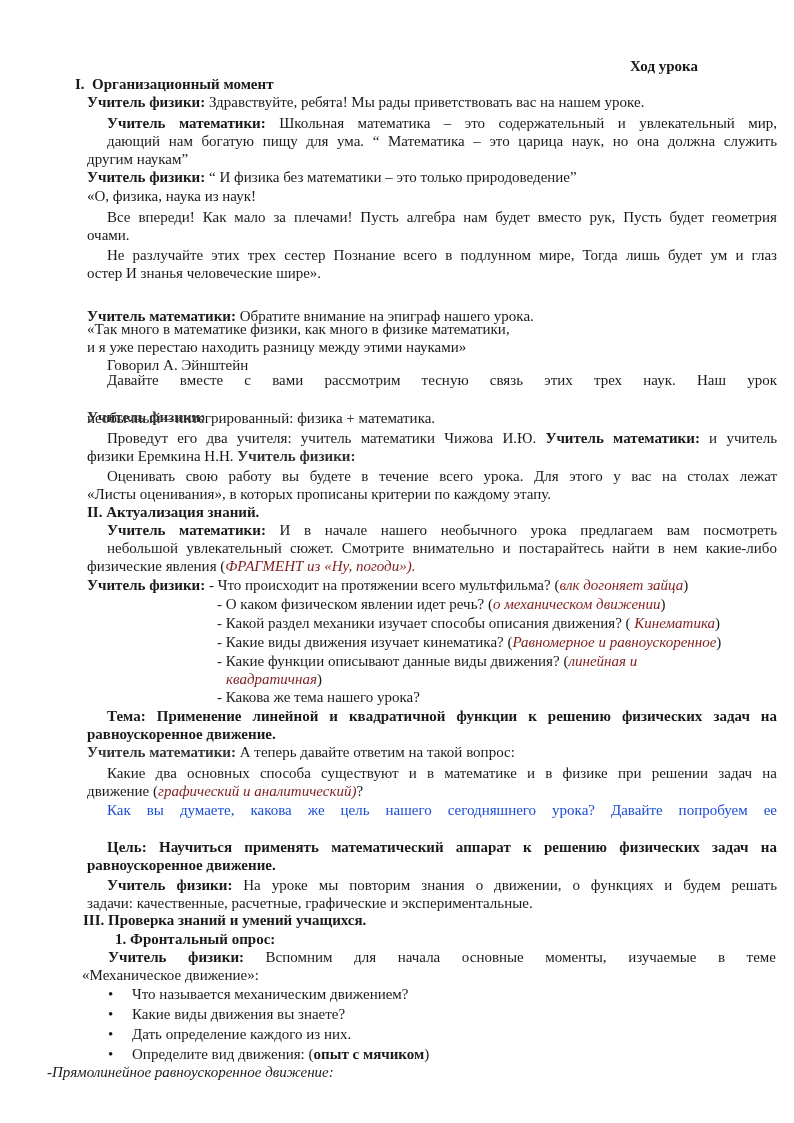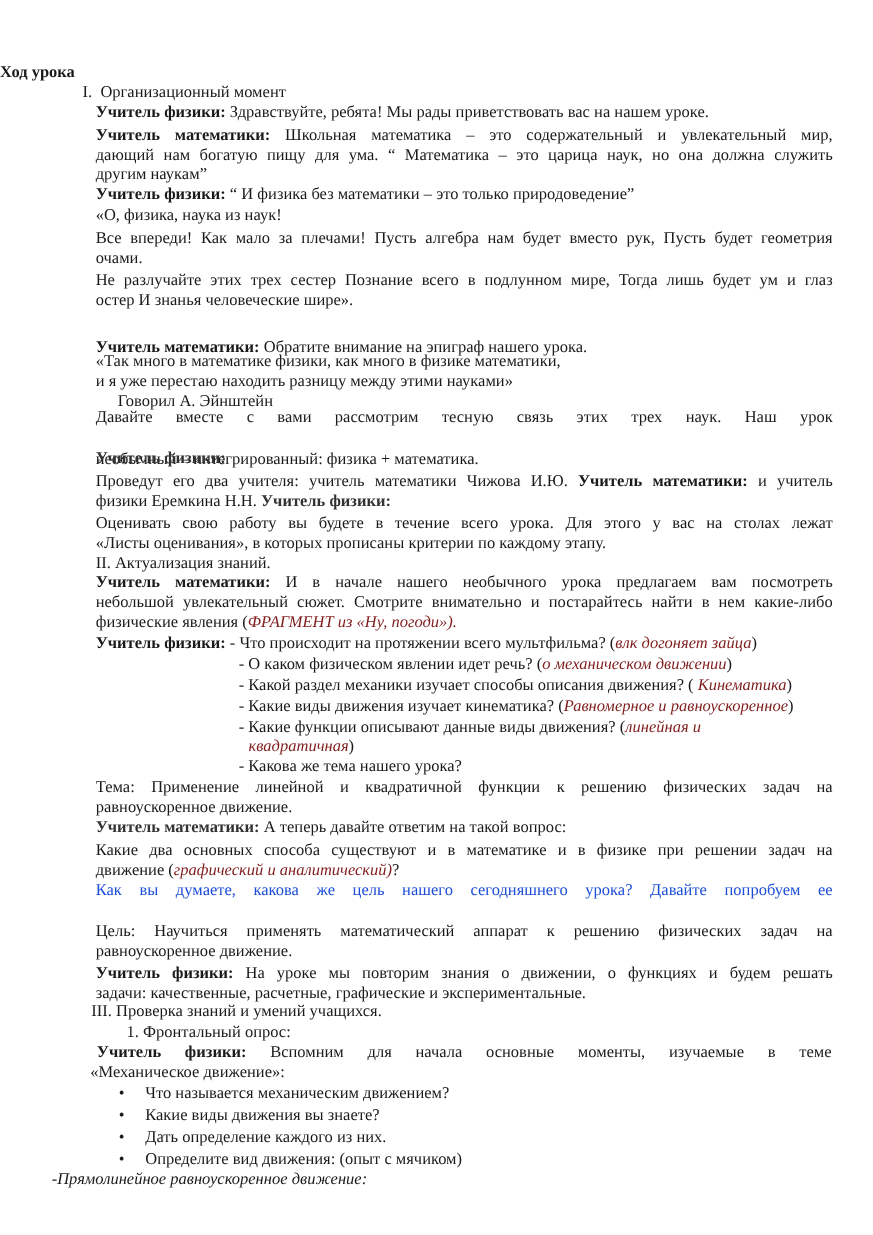--- a/index.html
+++ b/index.html
@@ -1,25 +1,25 @@
 <!DOCTYPE html>
 <html><head>
 <meta charset="utf-8">
 <style>
   html, body { margin: 0; padding: 0; background: #ffffff; }
   body { width: 794px; height: 1123px; position: relative; overflow: hidden;
          font-family: "Liberation Serif", "DejaVu Serif", serif; color: #1a1a1a; font-size: 15px; }
   .page { position: absolute; left: 0; top: 0; width: 794px; height: 1123px; }
   .ln { position: absolute; left: 87px; width: 670px; line-height: 18px; white-space: nowrap; }
-  .just { text-align: justify; text-align-last: justify; white-space: normal; }
-  .b { font-weight: normal; }
+  .just { text-align: justify; text-align-last: justify; white-space: normal; margin-left: 20px; }
+  .b { font-weight: bold; }
   .bi { font-weight: bold; }
   .i { font-style: italic; }
   .it-dim { font-style: italic; color: #7f1d1d; }
-  .title { left: 0; width: 698px; text-align: left; font-weight: bold; }
+  .title { left: 0; width: 698px; text-align: right; font-weight: bold; }
 </style>
 </head>
 <body>
 
 <div class="page">
 
   <div class="ln title" style="top:57px">Ход урока</div>
 
   <div class="ln b" style="top:75px; left:75px">
     <span>I.</span>&nbsp;&nbsp;<span>Организационный момент</span>

